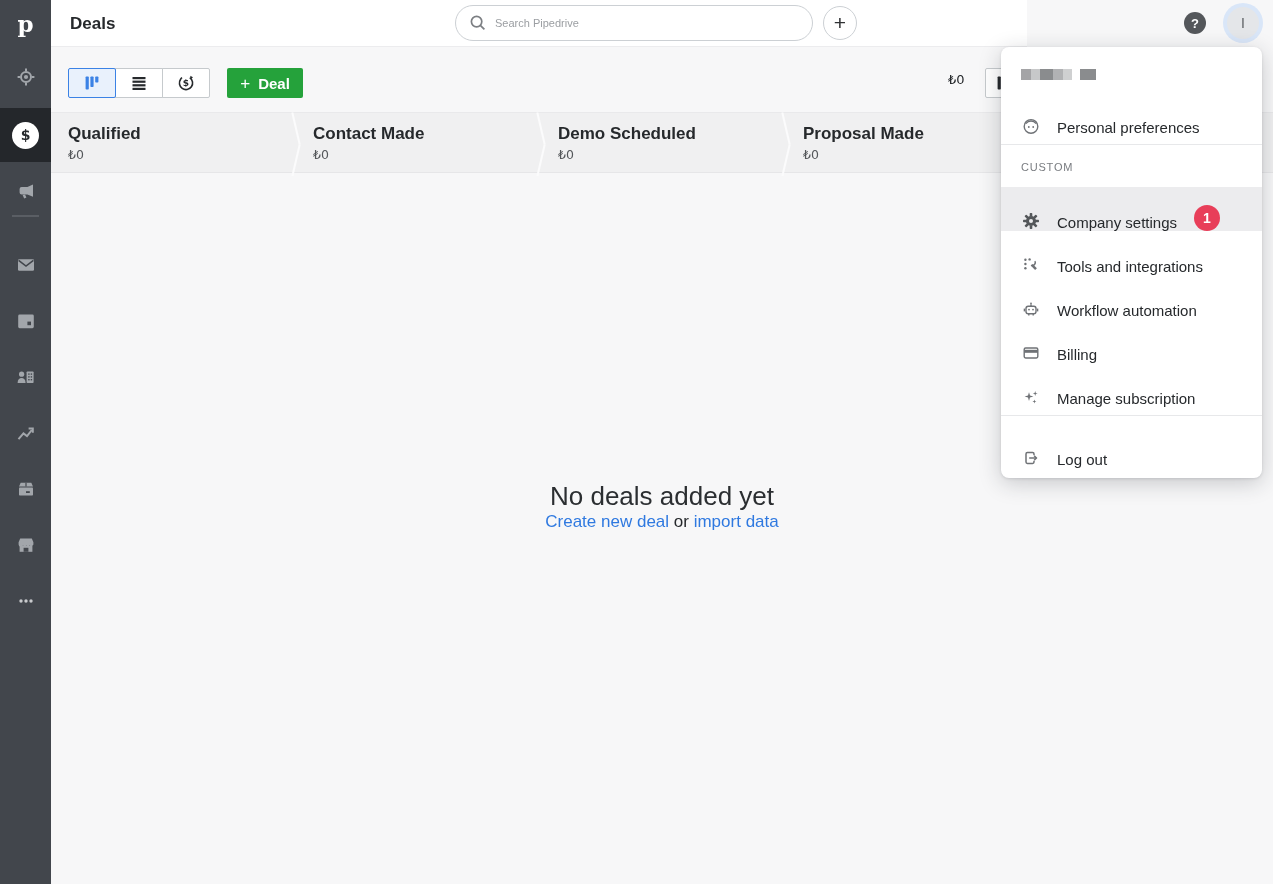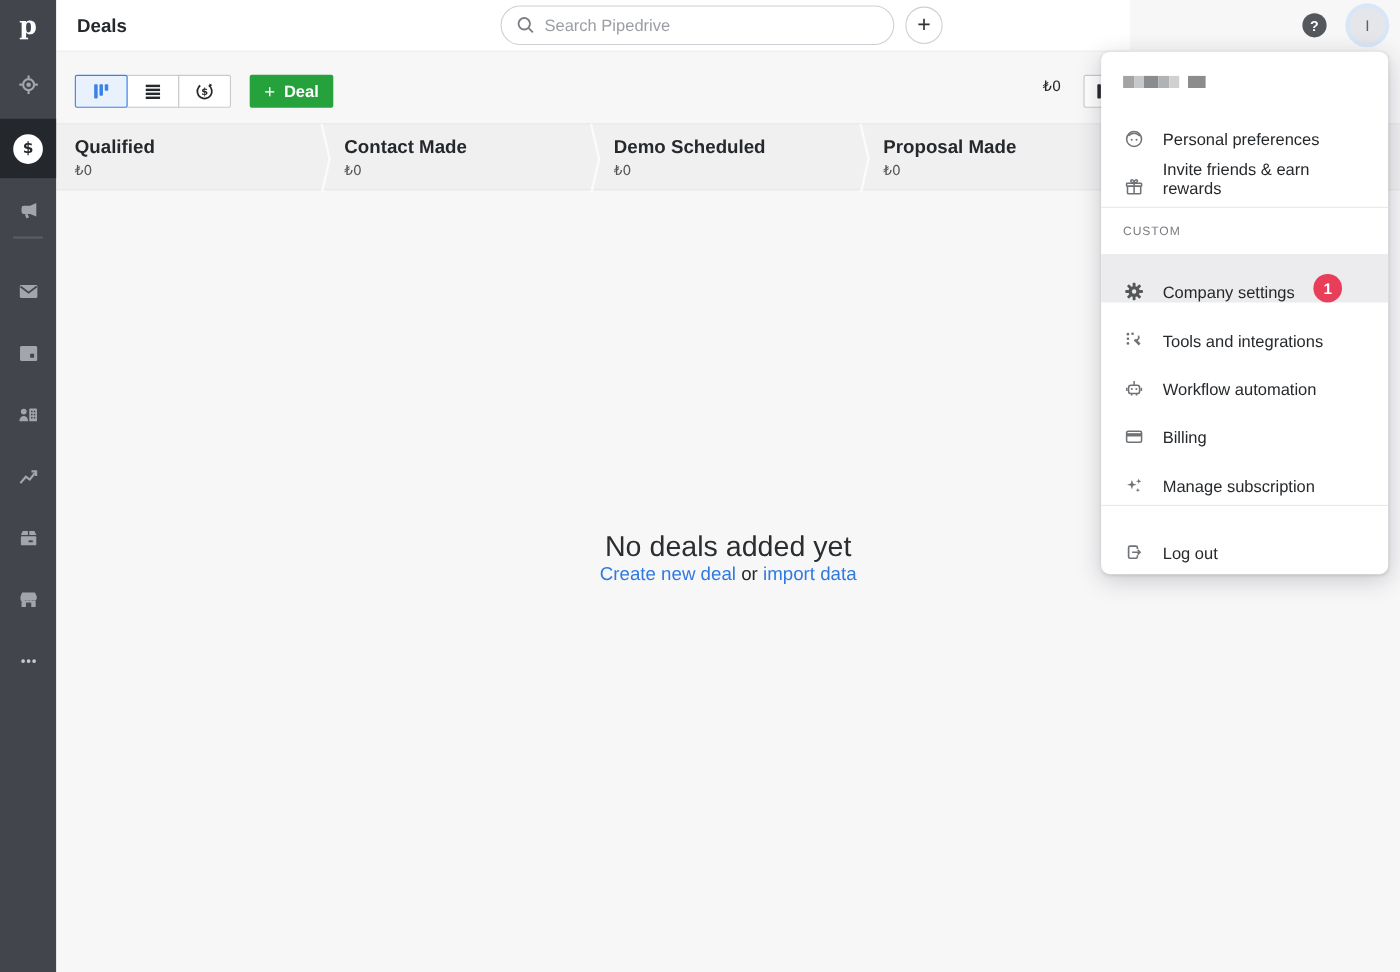--- a/index.html
+++ b/index.html
@@ -14,21 +14,21 @@
   .nav-item.active{background:#24272b;height:54px;}
   .coin{width:27px;height:27px;border-radius:50%;background:#fff;display:flex;align-items:center;justify-content:center;
         font-weight:700;font-size:14px;color:#26292c;font-family:"DejaVu Sans",sans-serif;}
   .nav-divider{position:absolute;left:12px;top:215px;width:27px;height:2px;background:#5a5e64;}
 
   
   .topbar{position:absolute;left:51px;top:0;width:976px;height:47px;background:#fff;border-bottom:1px solid #ececee;z-index:5;}
   .page-title{position:absolute;left:19px;top:0;line-height:47px;font-size:17px;font-weight:700;}
   .search{position:absolute;left:404px;top:5px;width:358px;height:36px;border:1px solid #ccd0d4;border-radius:18px;
           background:#fff;display:flex;align-items:center;padding-left:13px;}
-  .search input{border:none;outline:none;background:transparent;flex:1;font-size:15px;margin-left:8px;
+  .search input{border:none;outline:none;background:transparent;flex:1;font-size:11px;margin-left:8px;
                 font-family:"Liberation Sans",sans-serif;color:#26292c;}
   .search input::placeholder{color:#9b9ea2;}
   .quick-add{position:absolute;left:772px;top:6px;width:34px;height:34px;border:1px solid #ccd0d4;border-radius:50%;
              background:#fff;display:flex;align-items:center;justify-content:center;font-size:21px;color:#303234;cursor:pointer;}
   .help{position:absolute;left:1133px;top:12px;width:22px;height:22px;border-radius:50%;background:#54575b;color:#fff;
         display:flex;align-items:center;justify-content:center;font-size:13px;font-weight:700;cursor:pointer;}
   .avatar{position:absolute;left:1176px;top:7px;width:32px;height:32px;border-radius:50%;background:#e4e6e9;
           box-shadow:0 0 0 4px #d9e6f8;display:flex;align-items:center;justify-content:center;
           font-size:14px;color:#5c5f63;cursor:pointer;}
 
@@ -329,31 +329,20 @@
       <svg width="20" height="20" viewBox="0 0 20 20" fill="none" stroke="#6f7276" stroke-width="1.4">
         <circle cx="10" cy="10.4" r="6.8"></circle>
         <path d="M4.8 7.6c3-3.4 7.4-3.4 10.4 0"></path>
         <circle cx="7.8" cy="11" r="0.9" fill="#6f7276" stroke="none"></circle>
         <circle cx="12.2" cy="11" r="0.9" fill="#6f7276" stroke="none"></circle>
       </svg>
     </span>
     <span>Personal preferences</span>
   </div>
 
-  <div class="menu-item">
-    <span class="mi">
-      <svg width="20" height="20" viewBox="0 0 20 20" fill="none" stroke="#6f7276" stroke-width="1.4">
-        <rect x="4" y="9.4" width="12" height="6.8" rx="0.8"></rect>
-        <rect x="3.2" y="6.6" width="13.6" height="2.8" rx="0.6"></rect>
-        <line x1="10" y1="6.6" x2="10" y2="16.2"></line>
-        <path d="M10 6.4C7.6 6.4 6.4 4.9 7.2 3.9c.8-1 2.8-.3 2.8 2.5 0-2.8 2-3.5 2.8-2.5.8 1-.4 2.5-2.8 2.5z"></path>
-      </svg>
-    </span>
-    <span>Invite friends &amp; earn rewards</span>
-  </div>
 
   <div class="menu-divider"></div>
 
   <div class="menu-section">CUSTOM</div>
 
   <div class="menu-item highlight">
     <span class="mi">
       <svg width="20" height="20" viewBox="0 0 20 20">
         <g fill="#54575a">
           <circle cx="10" cy="10" r="5.1"></circle>

